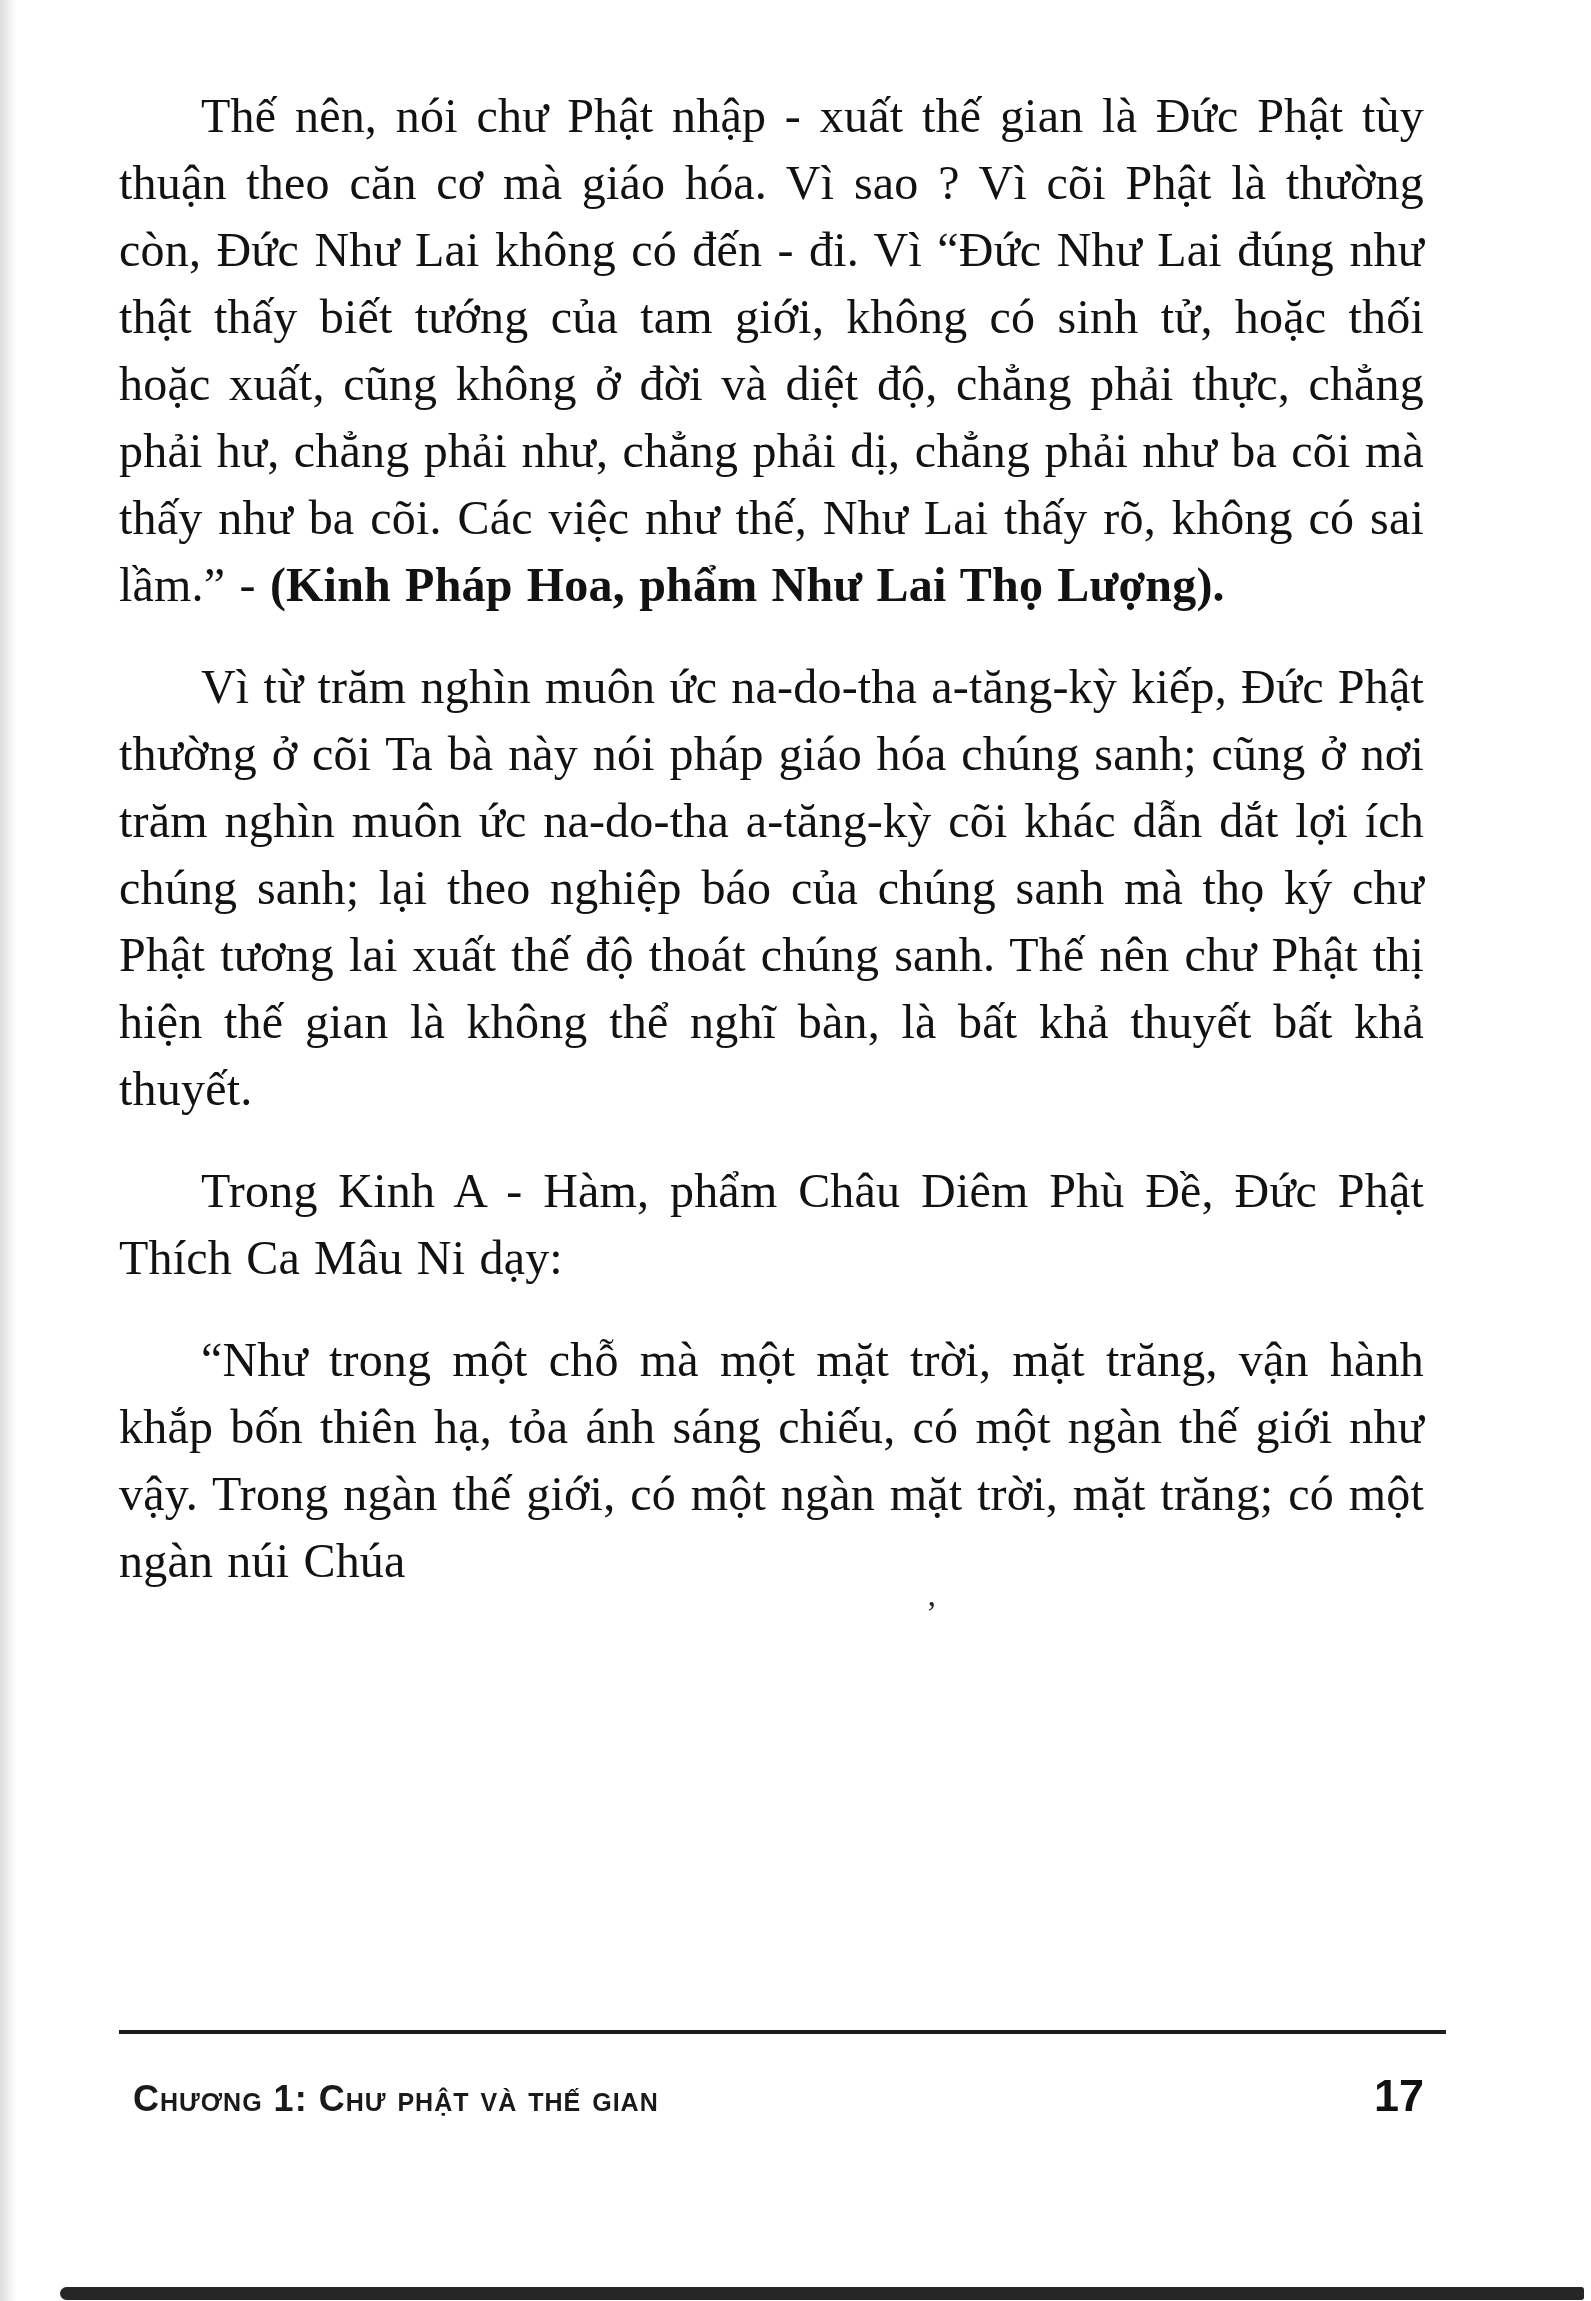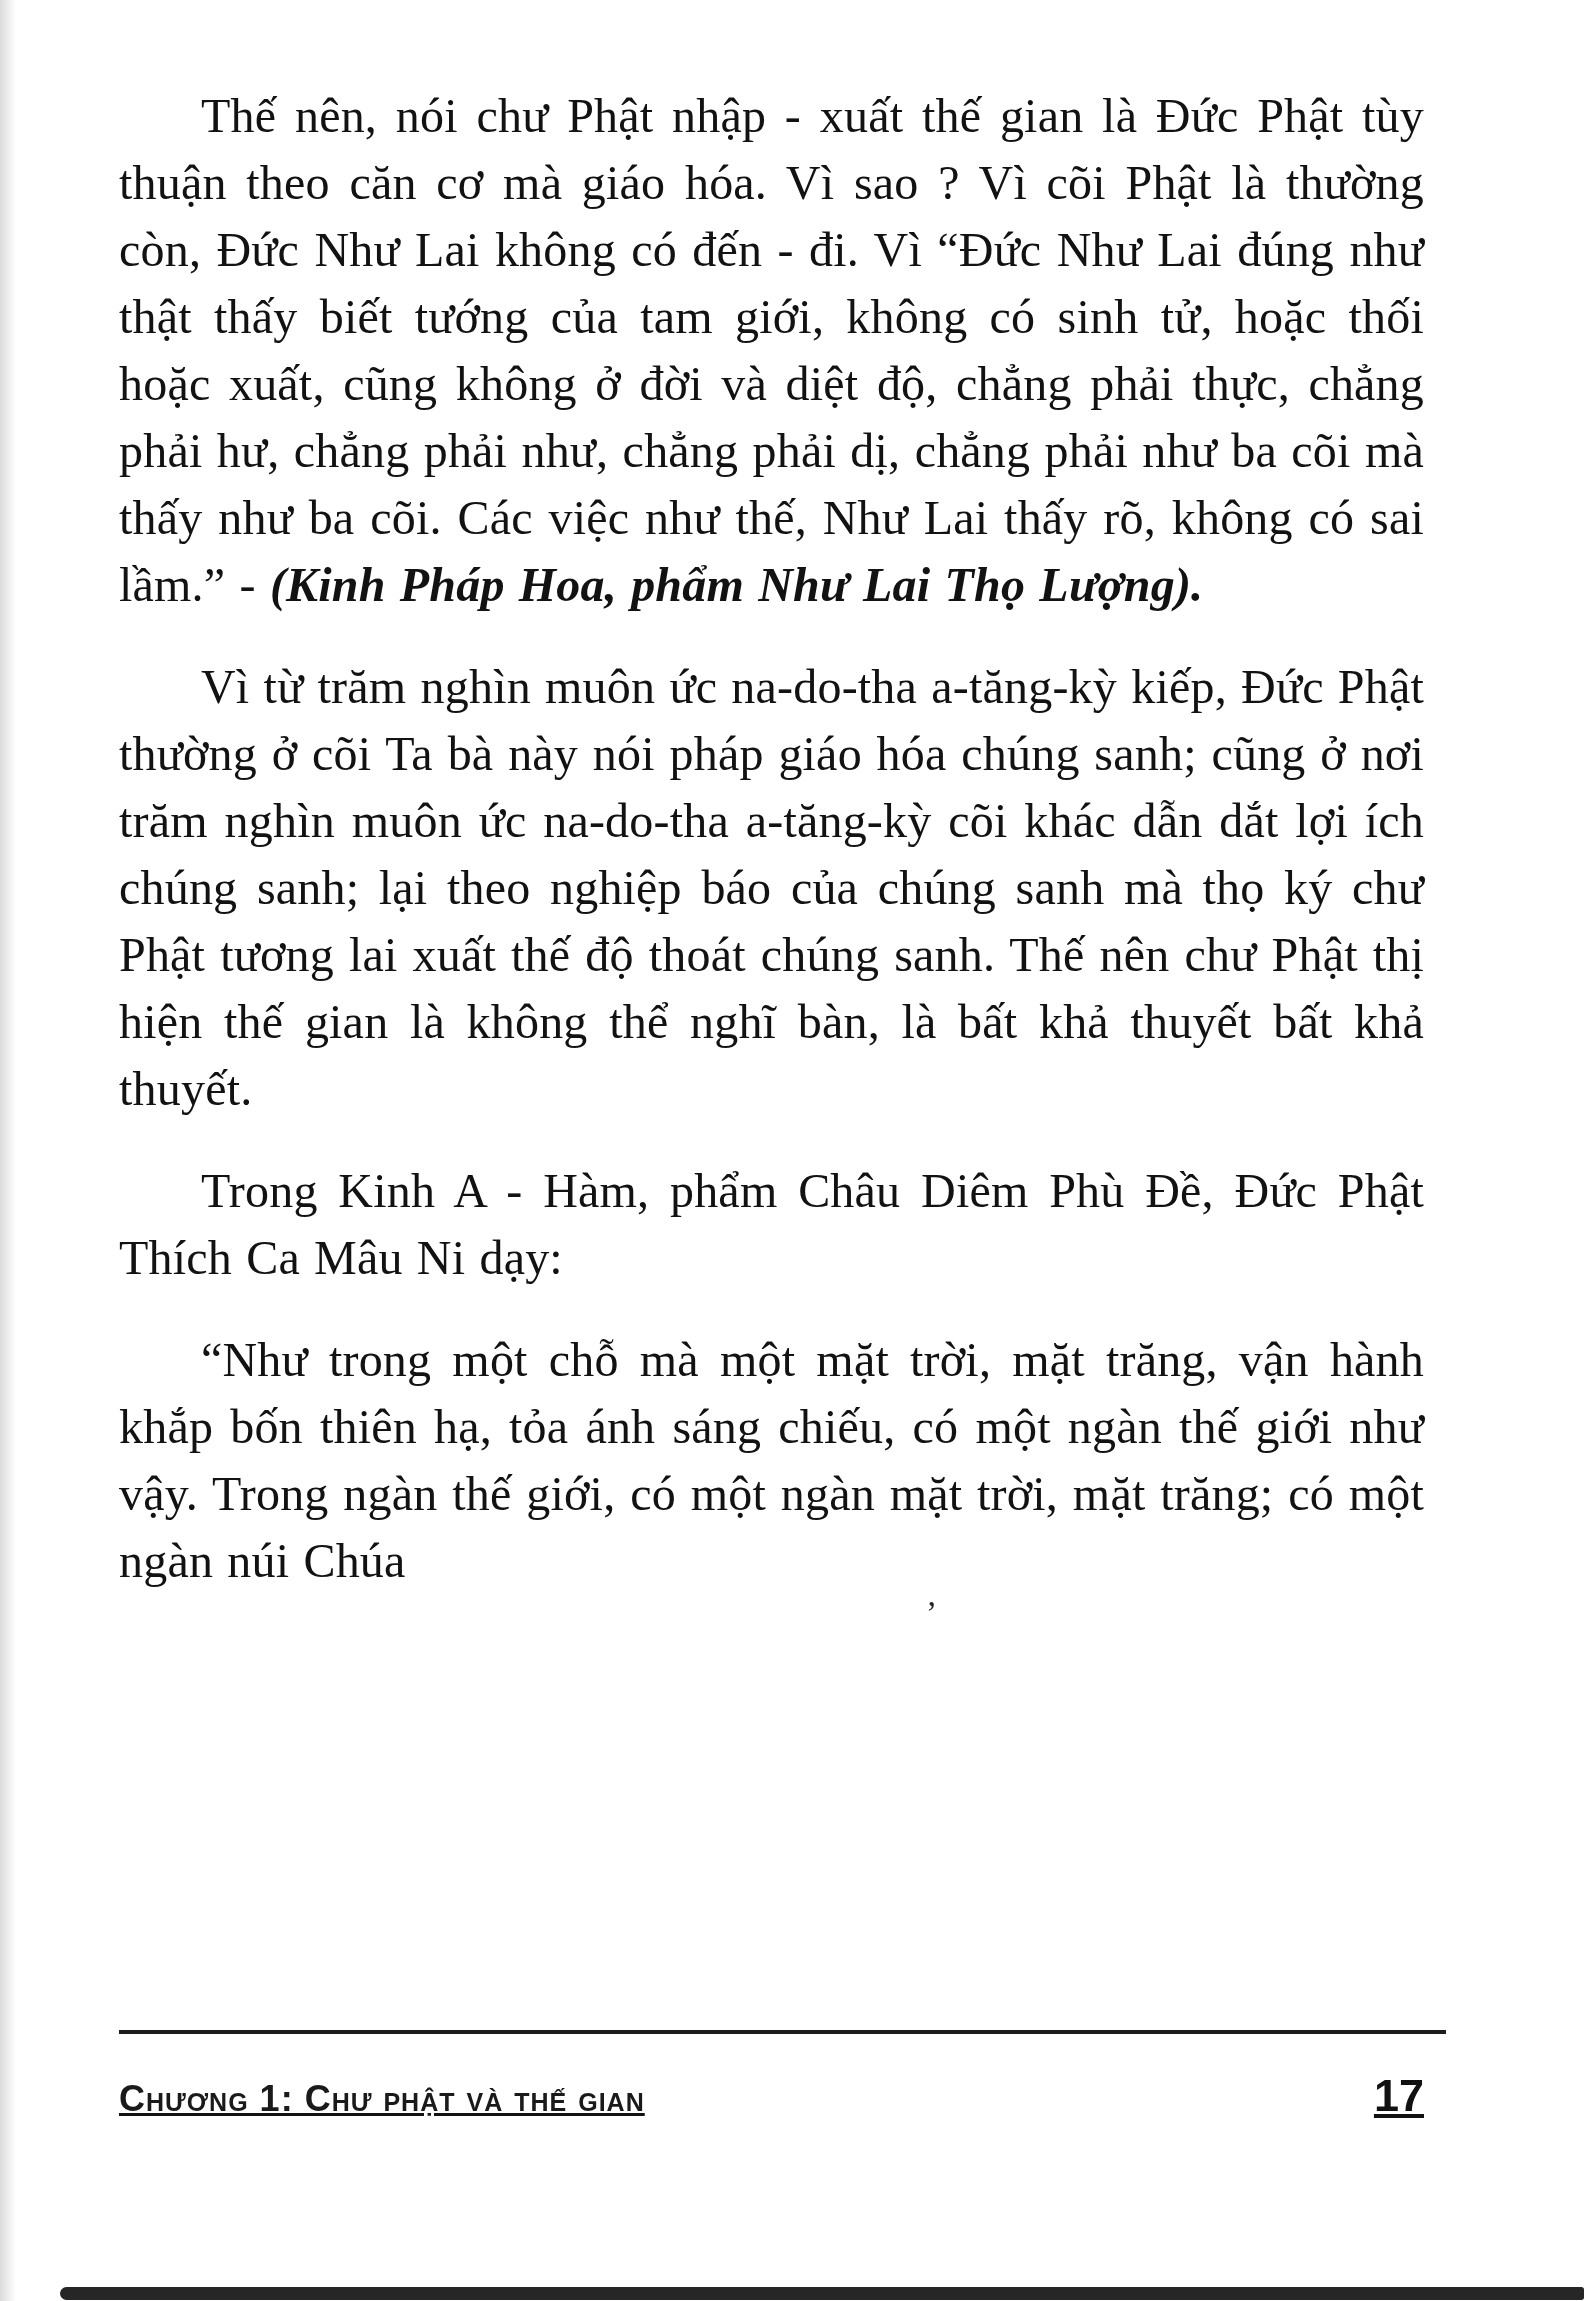--- a/index.html
+++ b/index.html
@@ -23,39 +23,37 @@
     font-size: 48px;
     line-height: 67px;
     text-align: justify;
     text-indent: 82px;
     margin-bottom: 35px;
     word-spacing: 2px;
     letter-spacing: 0.2px;
   }
   .citation {
     font-weight: bold;
-    font-style: italic;
   }
   .footer-rule {
     position: absolute;
     left: 119px;
     right: 146px;
     top: 2030px;
     height: 3.9px;
     background: #1c1c1c;
   }
   .footer {
     position: absolute;
-    left: 119px;
+    left: 133px;
     right: 168px;
     top: 2058px;
     display: flex;
     justify-content: space-between;
     align-items: baseline;
-    text-decoration: underline;
   }
   .chapter {
     font-family: "Liberation Sans", sans-serif;
     font-variant: small-caps;
     font-weight: bold;
     font-size: 36px;
     letter-spacing: 1px;
     color: #1a1a1a;
   }
   .page-number {

